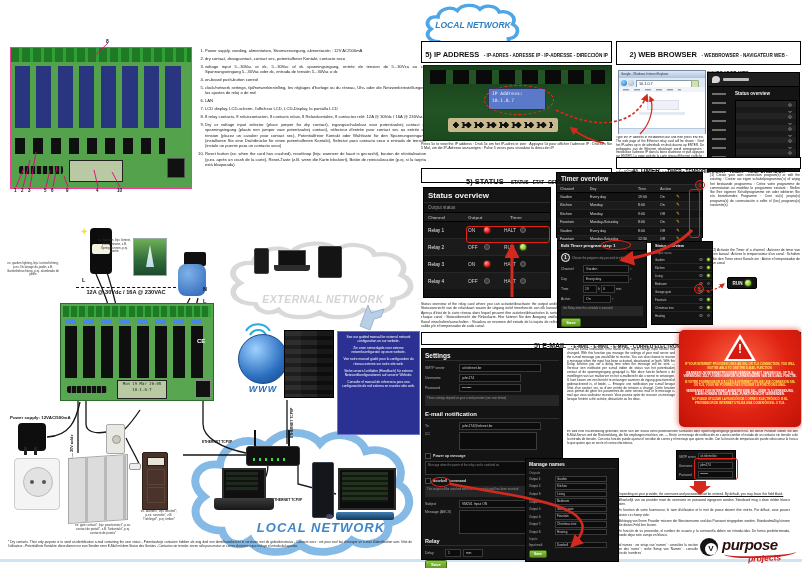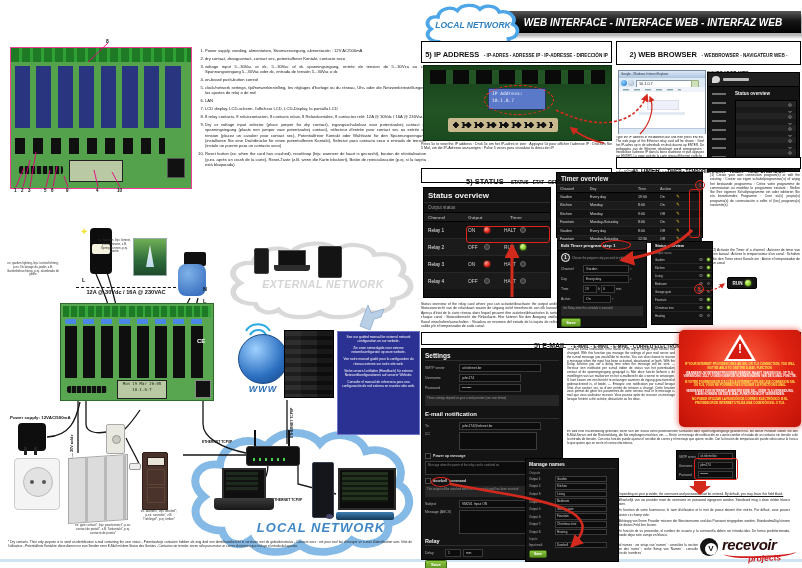--- a/index.html
+++ b/index.html
@@ -169,21 +169,21 @@
     <div class="abs" style="left:4px;top:34px;width:16px;height:14px;border:1px solid #5d4437;"></div>
   </div>
   <div class="abs tc" style="left:138px;top:510px;width:42px;font-size:3px;">ex. doorbell*, bijv. deurbel*, p.ex. sonnette*, z.B. Türklingel*, p.ej. timbre*</div>
 
   <div class="abs" style="left:254px;top:248px;width:13px;height:24px;background:#1a1a1a;border-radius:2px;border:1px solid #444;"></div>
   <div class="abs" style="left:274px;top:250px;width:36px;height:22px;">
     <div class="abs" style="left:4px;top:0;width:26px;height:15px;background:#111;border:1px solid #555;"></div>
     <div class="abs" style="left:0;top:15px;width:36px;height:6px;background:#2d2d2d;border-radius:0 0 3px 3px;"></div>
   </div>
   <div class="abs" style="left:318px;top:246px;width:22px;height:30px;background:#141414;border:1.5px solid #3c3c3c;border-radius:2px;"></div>
-  <div class="abs cloudtxt" style="left:238px;top:278px;width:170px;font-size:10.5px;color:#d4d4d4;letter-spacing:.5px;">EXTERNAL NETWORK</div>
+  <div class="abs cloudtxt" style="left:238px;top:293px;width:170px;font-size:10.5px;color:#d4d4d4;letter-spacing:.5px;">EXTERNAL NETWORK</div>
 
   <svg width="802" height="568" viewBox="0 0 802 568">
     <g stroke="#29abe2" stroke-width="2" fill="none">
       <path d="M246,331 a14,14 0 0 1 24,0"></path>
       <path d="M250,335 a9,9 0 0 1 16,0"></path>
       <path d="M254,339 a5,5 0 0 1 8,0"></path>
     </g>
     <circle cx="258" cy="342" r="1.8" fill="#29abe2"></circle>
     <path d="M360,326 L368,305 L371,313 L384,309 L381,317 L374,319 L370,330 Z" fill="#b9cfe6" stroke="#9ab6d6" stroke-width="1"></path>
   </svg>
@@ -220,23 +220,20 @@
     <div class="abs" style="left:2px;top:2px;width:46px;height:30px;background:repeating-linear-gradient(180deg,#23321f 0 3px,#101810 3px 5px);"></div>
   </div>
   <div class="abs" style="left:336px;top:512px;width:58px;height:8px;background:linear-gradient(#3f7fb5,#153a58);border-radius:2px;"></div>
   <div class="abs" style="left:326px;top:514px;width:7px;height:5px;background:#446;border-radius:50%;"></div>
   <div class="abs cloudtxt" style="left:226px;top:520px;width:190px;font-size:13px;color:#3f87c7;letter-spacing:1px;">LOCAL NETWORK</div>
 
   <div class="abs t" style="left:8px;top:541px;width:404px;font-size:3.1px;color:#222;">* Dry contacts. Their only purpose is to send an identification e-mail containing the user status - Potentiaalvrije contacten hebben als enig doel een identificatiebericht te versturen met de gebruikersstatus - Contacts secs : ont pour seul but d'envoyer un e-mail d'identification avec l'état de l'utilisateur - Potentialfreie Kontakte: diese dienen nur zum Senden einer E-Mail mit dem Status des Gerätes - Contactos sin tensión: sirven sólo para enviar un correo electrónico que incluye el estado del aparato.</div>
 
   <div class="abs" style="left:0;top:559px;width:802px;height:3px;background:#cfe3f0;"></div>
 
-  <div class="abs banner" style="left:505px;top:11px;width:296px;height:22px;font-size:10px;">
-      <span>WEB INTERFACE - INTERFACE WEB - INTERFAZ WEB</span>
-    </div>
 
   <svg width="802" height="568" viewBox="0 0 802 568">
     <g transform="translate(422,2) scale(0.42,0.36)">
       <path d="M40 110 C15 110 5 88 22 75 C4 60 16 38 38 42 C40 20 68 10 84 24 C94 6 126 4 138 20 C150 6 178 10 184 28 C208 22 226 42 216 62 C234 72 230 98 206 102 C210 120 186 130 170 120 C158 134 130 136 118 124 C104 136 76 134 68 120 C58 128 44 124 40 110 Z" fill="#ffffff" stroke="#4da6e8" stroke-width="9"></path>
     </g>
   </svg>
   <div class="abs cloudtxt" style="left:430px;top:20px;width:86px;font-size:8.5px;color:#2f7fc1;">LOCAL NETWORK</div>
 
   <div class="abs sechead" style="left:421px;top:41px;width:191px;height:22px;">
     <b>5) IP ADDRESS</b>
@@ -619,21 +616,21 @@
       </div>
     <div class="greenbtn" style="margin-top:2px;width:16px;height:6px;font-size:3.4px;line-height:6px;">Save</div>
   </div>
 
   <div class="abs t" style="left:603px;top:543px;width:95px;font-size:3.2px;">See setup of names : zie setup van 'namen' : consultez la section Configuration des 'noms' : siehe Setup von 'Namen' : consulte Configuración de 'nombres'</div>
 
   <div class="abs" style="left:700px;top:536px;width:100px;height:28px;">
     <div class="abs" style="left:0;top:2px;width:18px;height:18px;border-radius:50%;background:#141414;border:2.5px dotted #141414;box-sizing:border-box;">
       <div class="abs" style="left:3px;top:3px;width:12px;height:12px;background:#fff;border-radius:50%;text-align:center;font-size:8px;font-weight:bold;color:#141414;line-height:12px;">V</div>
     </div>
-    <div class="abs" style="left:22px;top:0;font-size:15px;font-weight:900;font-style:italic;color:#2b0d0d;letter-spacing:-.5px;">recevoir</div>
+    <div class="abs" style="left:22px;top:0;font-size:15px;font-weight:900;font-style:italic;color:#2b0d0d;letter-spacing:-.5px;">purpose</div>
     <div class="abs" style="left:24px;top:12px;width:72px;height:8px;border-bottom:2.5px solid #cf1c1c;border-radius:50%;transform:rotate(-2deg);"></div>
     <div class="abs" style="left:48px;top:17px;font-size:8.5px;font-weight:bold;font-style:italic;color:#cf1c1c;transform:rotate(-3deg);">projects</div>
   </div>
 
   <svg width="802" height="568" viewBox="0 0 802 568">
     <defs>
       <marker id="ah" markerWidth="6" markerHeight="6" refX="4" refY="2.5" orient="auto">
         <path d="M0,0 L5,2.5 L0,5 Z" fill="#d42a1e"></path>
       </marker>
     </defs>

